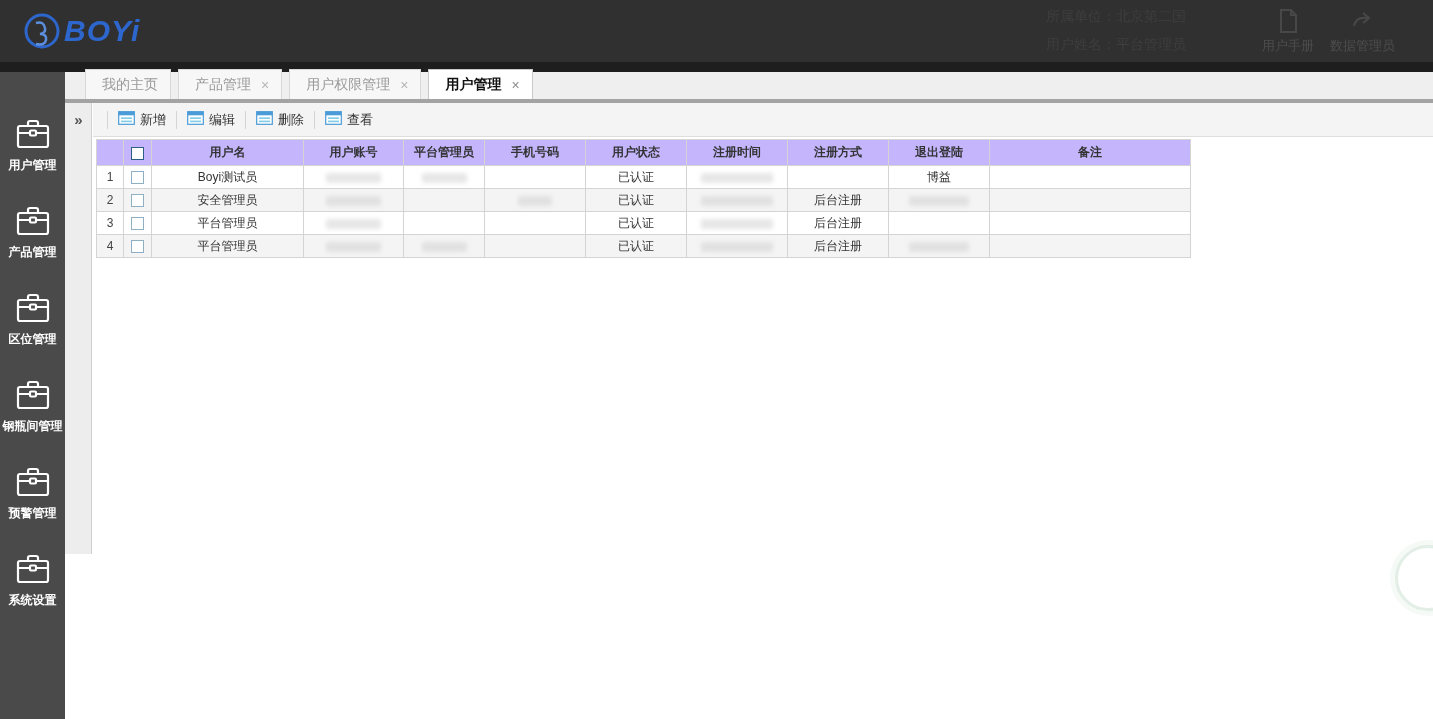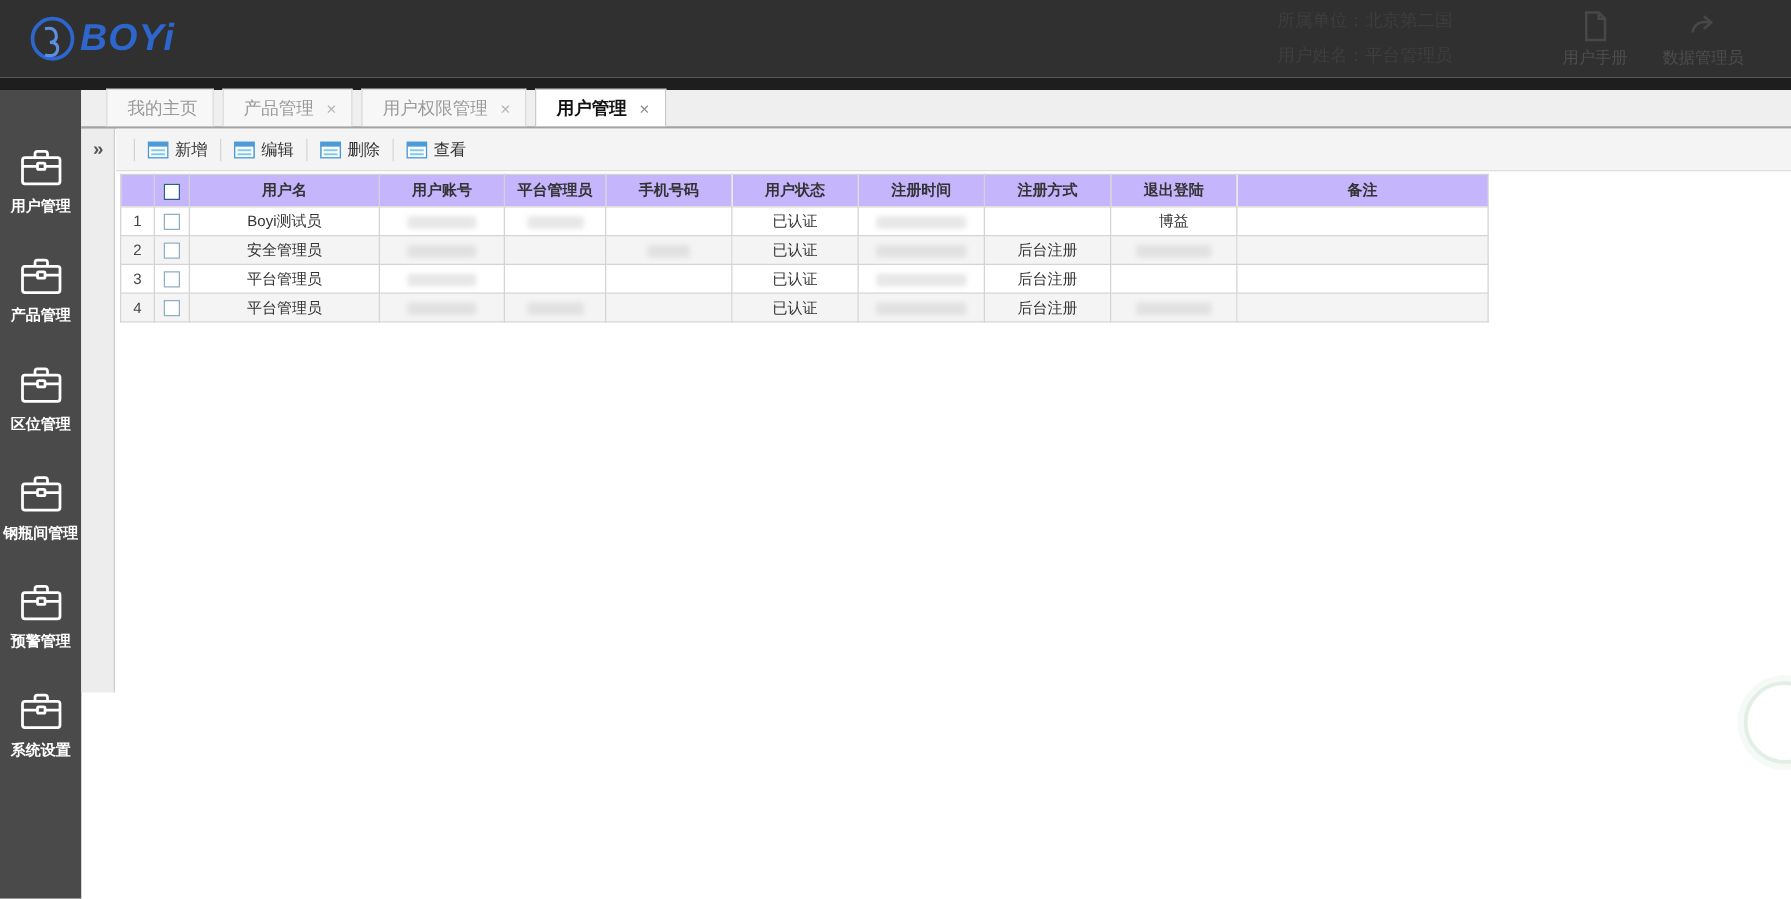--- a/index.html
+++ b/index.html
@@ -10,46 +10,46 @@
   
   .header { position:absolute; top:0; left:0; width:100%; height:62px; background:#303030; display:flex; align-items:center; }
   .header-band { position:absolute; top:62px; left:0; width:100%; height:10px; background:#1e1e1e; }
   .logo-wrap { display:flex; align-items:center; margin-left:22px; }
   .logo-ring { width:40px; height:40px; }
   .logo-text { font-size:30px; font-weight:bold; font-style:italic; color:#2d66cc; letter-spacing:1px; margin-left:2px; }
   .app-title { color:#fff; font-size:26px; font-weight:bold; letter-spacing:2px; margin-left:14px; }
   .header-right { position:absolute; right:38px; top:0; height:62px; display:flex; align-items:center; }
   .faint-info { display:flex; flex-direction:column; gap:10px; margin-right:60px; }
   .faint-line { color:#3e3e3e; font-size:14px; white-space:nowrap; }
-  .hdr-btn { display:flex; flex-direction:column; align-items:center; margin-left:28px; cursor:pointer; }
+  .hdr-btn { display:flex; flex-direction:column; align-items:center; margin-left:16px; cursor:pointer; }
   .hdr-btn svg { width:26px; height:26px; stroke:#484848; fill:none; stroke-width:2; }
   .hdr-btn-label { color:#4d4d4d; font-size:13px; margin-top:3px; white-space:nowrap; }
 
   
   .sidebar { position:absolute; top:72px; left:0; width:65px; height:647px; background:#4a4a4a; display:flex; flex-direction:column; align-items:center; padding-top:46px; }
   .side-item { display:flex; flex-direction:column; align-items:center; margin-bottom:31px; cursor:pointer; width:65px; }
   .side-item svg { width:36px; height:32px; stroke:#fff; fill:none; stroke-width:2.2; }
   .side-label { color:#fff; font-size:12px; font-weight:bold; margin-top:7px; white-space:nowrap; }
 
   
-  .tabbar { position:absolute; top:72px; left:65px; right:0; height:31px; background:#efefef; border-bottom:2px solid #a3a3a3; display:flex; align-items:flex-end; padding-left:20px; }
+  .tabbar { position:absolute; top:72px; left:65px; right:0; height:31px; background:#efefef; border-bottom:4px solid #a3a3a3; display:flex; align-items:flex-end; padding-left:20px; }
   .tab { height:30px; display:flex; align-items:center; padding:0 12px 0 16px; margin-right:7px; background:#f7f7f7; border:1px solid #d9d9d9; border-bottom:none; font-size:14px; color:#999; cursor:pointer; }
   .tab.active { background:#fff; color:#111; font-weight:bold; border-color:#c9c9c9; }
   .tab-close { margin-left:10px; color:#b5b5b5; font-size:14px; font-weight:normal; cursor:pointer; }
   .tab.active .tab-close { color:#8d8d8d; }
 
   
   .west-strip { position:absolute; top:103px; left:65px; width:27px; bottom:0; background:#ededed; border-right:1px solid #cfcfcf; }
   .collapse-btn { width:27px; height:24px; display:flex; align-items:center; justify-content:center; color:#555; font-size:15px; font-weight:bold; cursor:pointer; margin-top:4px; }
 
   
   .main { position:absolute; top:103px; left:93px; right:0; bottom:0; background:#fff; }
   .toolbar { height:34px; background:#f4f4f4; border-bottom:1px solid #dedede; display:flex; align-items:center; padding-left:4px; }
   .tb-divider { width:1px; height:18px; background:#d5d5d5; margin:0 10px; }
-  .tb-btn { display:flex; align-items:center; cursor:pointer; font-size:13px; color:#333; }
+  .tb-btn { display:flex; align-items:flex-start; cursor:pointer; font-size:13px; color:#333; }
   .tb-btn svg { width:17px; height:14px; margin-right:5px; }
 
   
   table { border-collapse:collapse; margin:2px 0 0 3px; table-layout:fixed; }
   th, td { border:1px solid #d4d4d4; font-size:12px; color:#333; text-align:center; overflow:hidden; white-space:nowrap; padding:0; }
   th { height:26px; font-weight:bold; background:#c4b5fd; }
   td { height:23px; background:#fff; }
   tr.stripe td { background:#f4f4f4; }
   .cb { display:inline-block; width:13px; height:13px; background:#fff; border:1px solid #8fb0c4; vertical-align:middle; cursor:pointer; }
   .cb.hdr { border-color:#2d5f86; }

